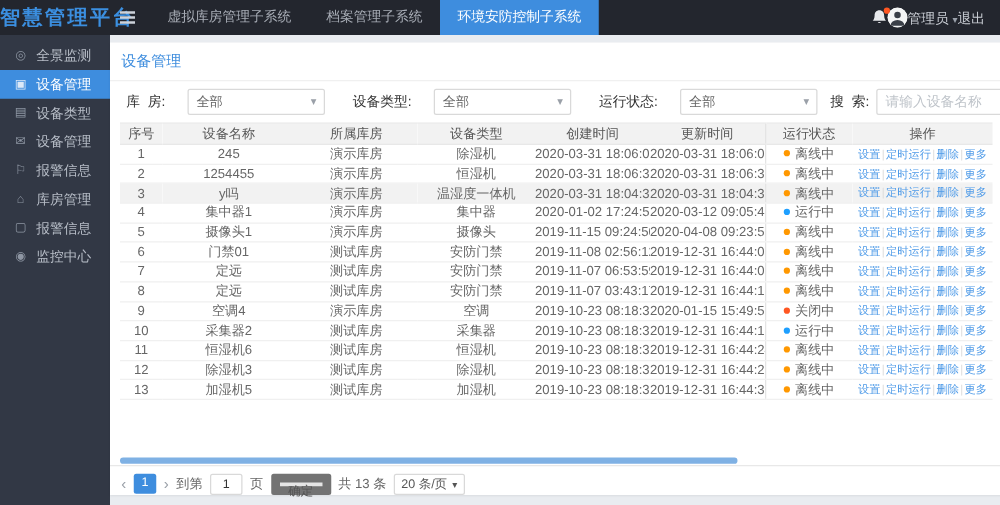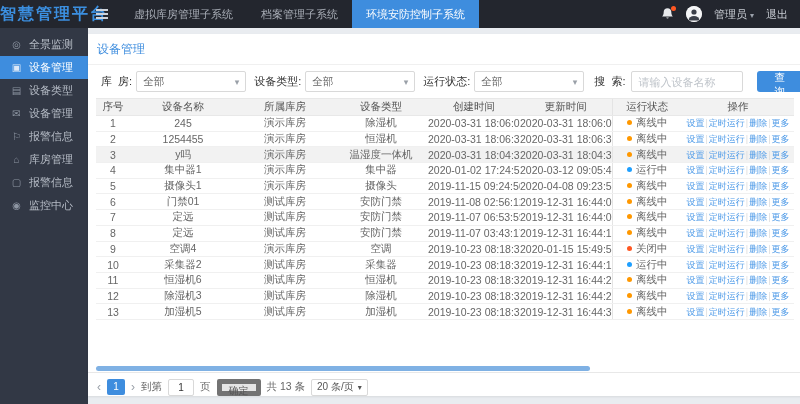--- a/index.html
+++ b/index.html
@@ -7,21 +7,21 @@
   body { font-family:"Liberation Sans","DejaVu Sans",sans-serif; background:#e9ecf0; }
 
   
   .topbar { height:28px; background:#23262e; display:flex; align-items:center; position:relative; }
   .logo { width:88px; text-align:center; color:#3b8fe0; font-weight:bold; font-size:16px; letter-spacing:2px; white-space:nowrap; }
   .burger { margin:0 12px 0 8px; cursor:pointer; }
   .burger i { display:block; width:12px; height:2px; background:#cdd2da; margin:2px 0; }
   .tabs { display:flex; height:28px; }
   .tab { padding:0 14px; line-height:28px; font-size:11px; color:#a8adb6; cursor:pointer; white-space:nowrap; }
   .tab.active { background:#3e8dde; color:#fff; }
-  .top-right { margin-left:auto; display:flex; align-items:center; gap:12px; padding-right:12px; }
+  .top-right { margin-left:auto; display:flex; align-items:center; gap:0; padding-right:12px; }
   .bell { position:relative; width:13px; height:14px; cursor:pointer; }
   .bell svg { display:block; }
   .bell .badge { position:absolute; right:-2px; top:-1px; width:5px; height:5px; border-radius:50%; background:#ff5722; }
   .avatar { width:16px; height:16px; border-radius:50%; background:#f2f2f2; display:flex; align-items:center; justify-content:center; cursor:pointer; overflow:hidden; }
   .user-menu { color:#c8ccd3; font-size:11px; cursor:pointer; white-space:nowrap; }
   .user-menu .caret { font-size:8px; color:#9aa0aa; }
   .logout { color:#c8ccd3; font-size:11px; cursor:pointer; white-space:nowrap; }
 
   
   .layout { display:flex; height:376px; }
@@ -55,21 +55,21 @@
 
   .table-gap { height:46px; }
   .h-scrollbar { margin-left:8px; width:494px; height:5px; background:#7fb1e4; border-radius:3px; cursor:pointer; }
   .pg-divider { border-bottom:1px solid #e8e8e8; margin-top:1px; }
 
   .pagination { display:flex; align-items:center; gap:6px; padding:6px 0 0 9px; font-size:10.5px; color:#666; }
   .pg-arrow { color:#9aa0a8; font-size:12px; cursor:pointer; line-height:1; }
   .pg-num { min-width:18px; height:16px; line-height:16px; text-align:center; background:#3e8dde; color:#fff; border-radius:2px; font-size:10px; cursor:pointer; }
   .pg-text { white-space:nowrap; }
   .pg-input { width:26px; height:17px; border:1px solid #d9d9d9; border-radius:2px; text-align:center; font-size:10px; color:#333; font-family:inherit; }
-  .pg-btn { height:17px; padding:0 7px; background:#e5e5e5; border:5px solid #737373; border-radius:2px; font-size:10px; color:#555; cursor:pointer; font-family:inherit; }
+  .pg-btn { height:17px; padding:0 7px; background:#e5e5e5; border:7px solid #737373; border-radius:2px; font-size:10px; color:#555; cursor:pointer; font-family:inherit; }
   .pg-select { height:17px; border:1px solid #d9d9d9; border-radius:2px; padding:0 5px; display:flex; align-items:center; gap:4px; font-size:10px; color:#555; cursor:pointer; background:#fff; }
   .pg-select .caret { font-size:8px; color:#555; }
 </style>
 </head>
 <body>
 
 <div class="topbar">
   <div class="logo">智慧管理平台</div>
   <div class="burger">
       <i></i>
@@ -139,21 +139,21 @@
         <span>监控中心</span>
       </div>
     </div>
 
   <div class="main">
     <div class="card">
 
       <div class="card-title">设备管理</div>
 
       <div class="filterbar">
-        <span id="filters" style="display:flex;align-items:center;gap:4px;">
+        <span id="filters" style="display:flex;align-items:center;gap:18px;">
             <span class="f-label">库  房:</span>
             <span class="select">
               <span>全部</span>
               <span class="caret">▾</span>
             </span>
             <span class="f-label">设备类型:</span>
             <span class="select">
               <span>全部</span>
               <span class="caret">▾</span>
             </span>

